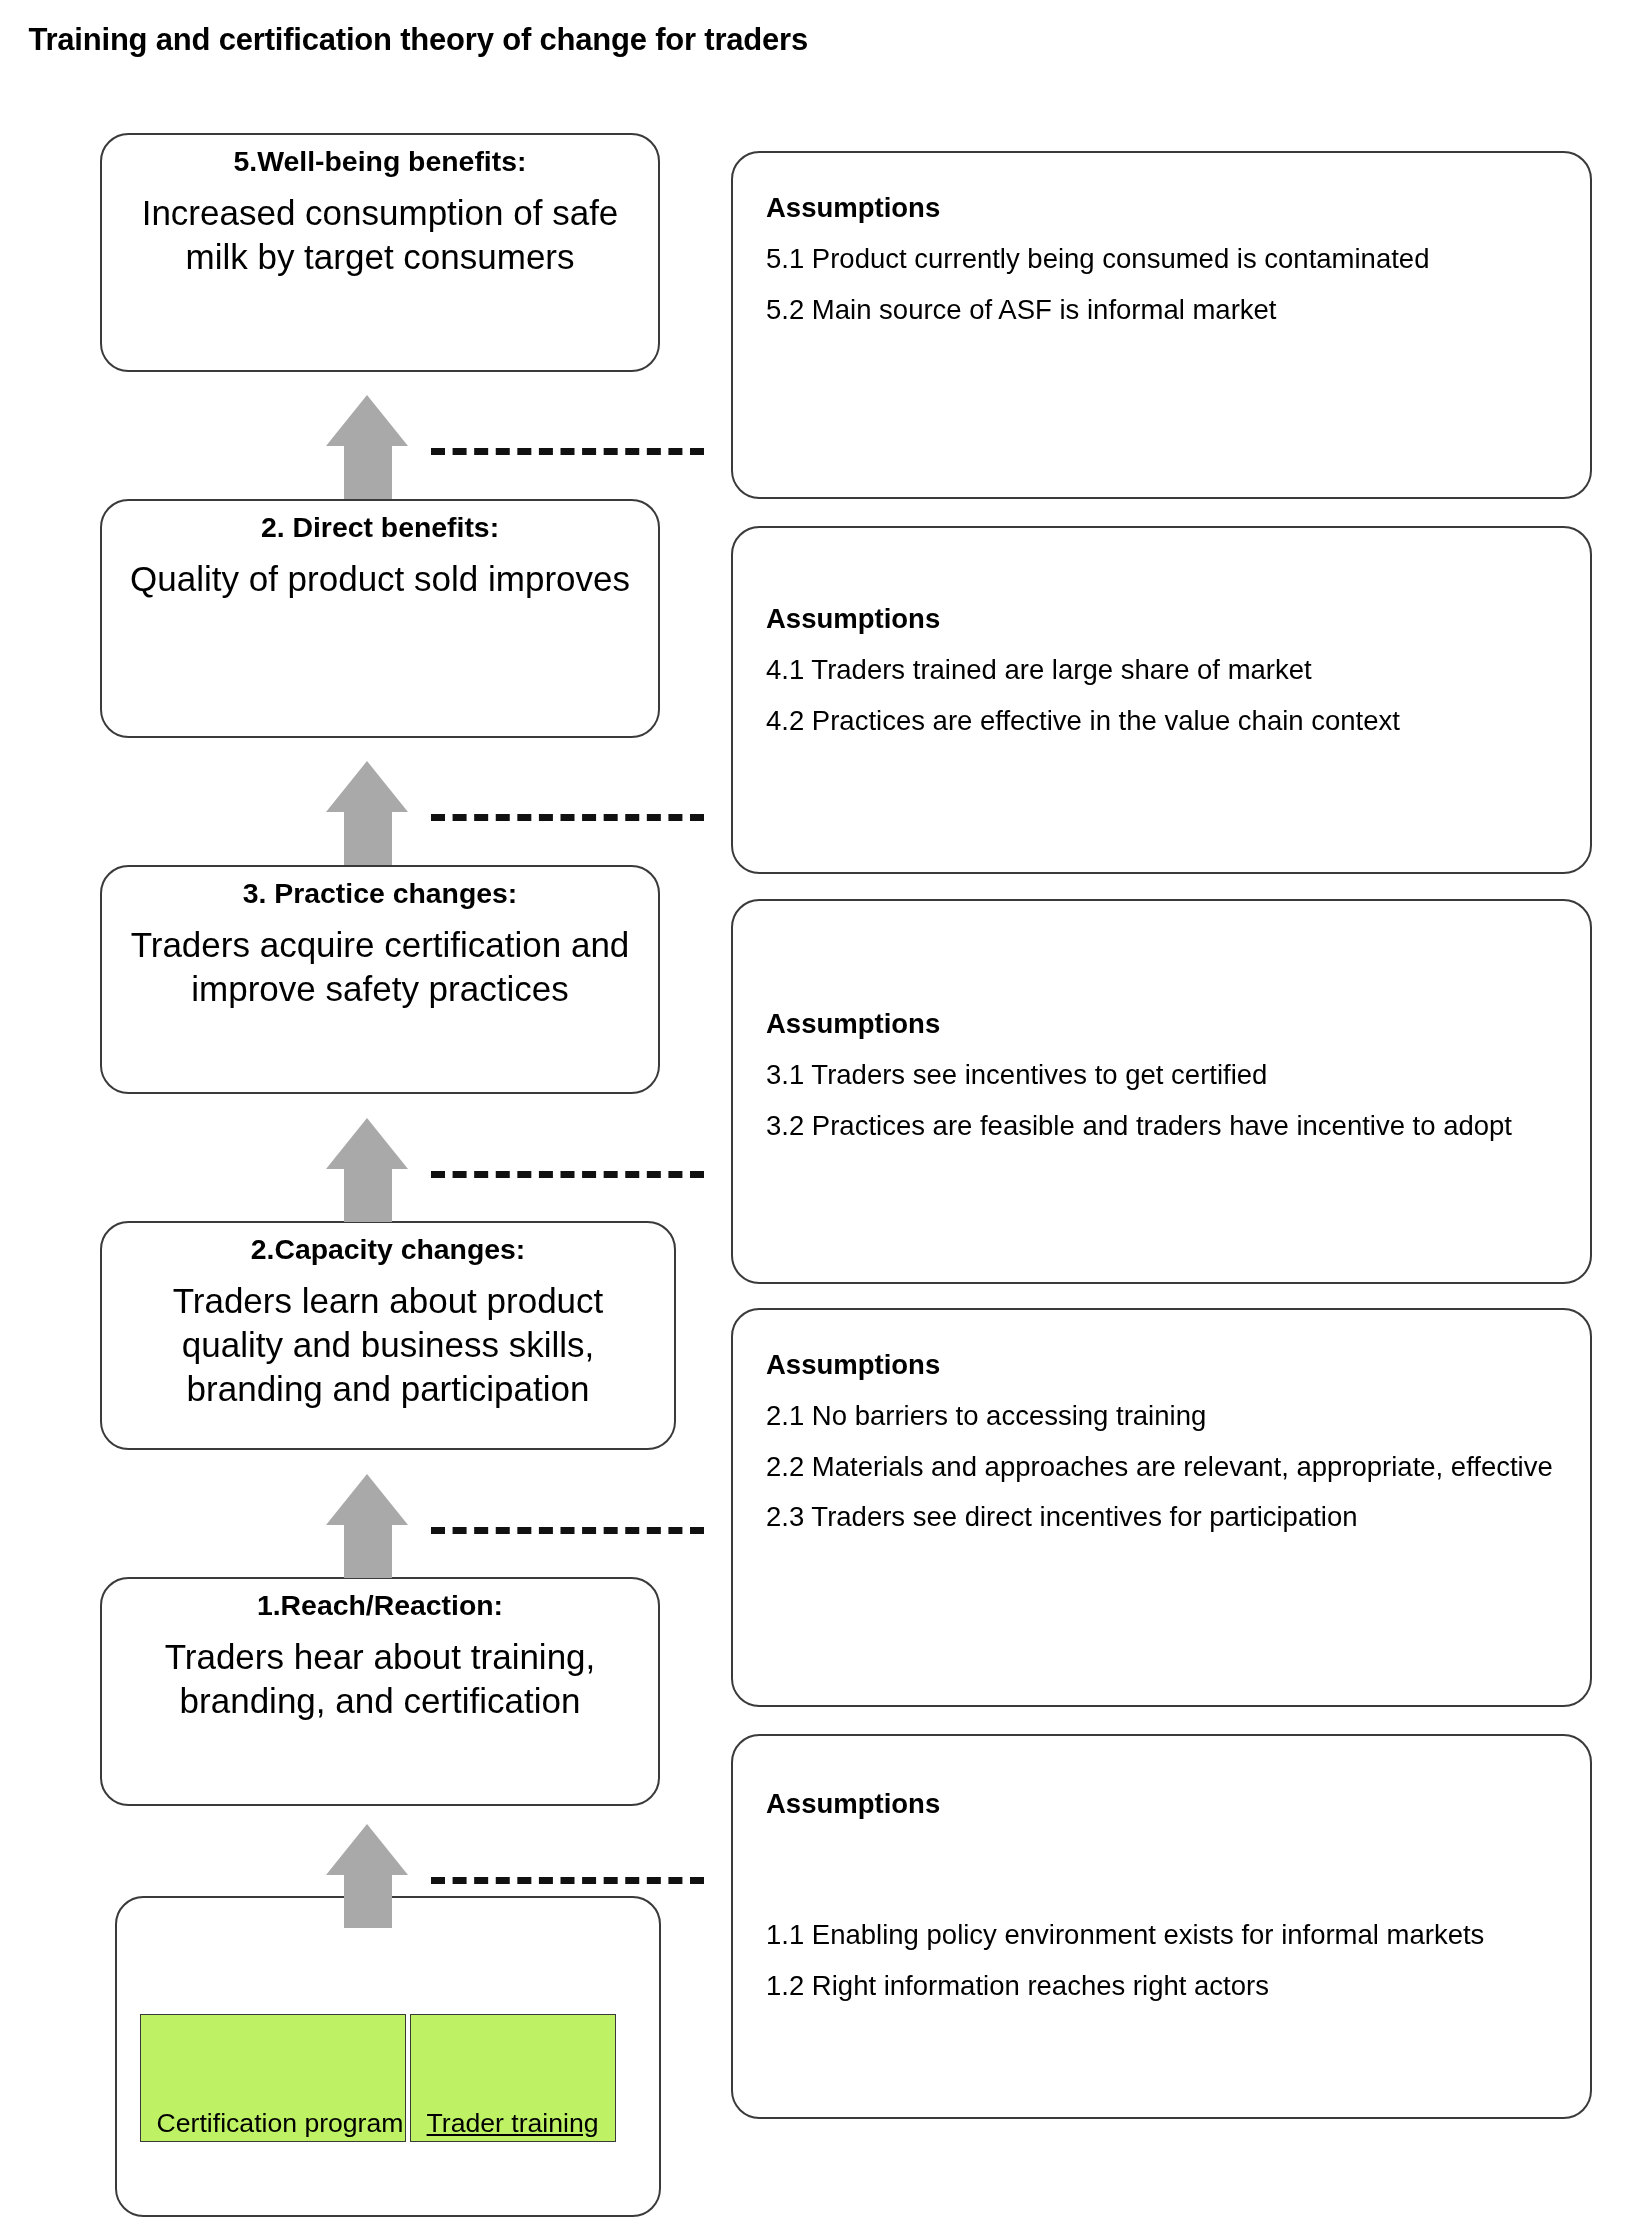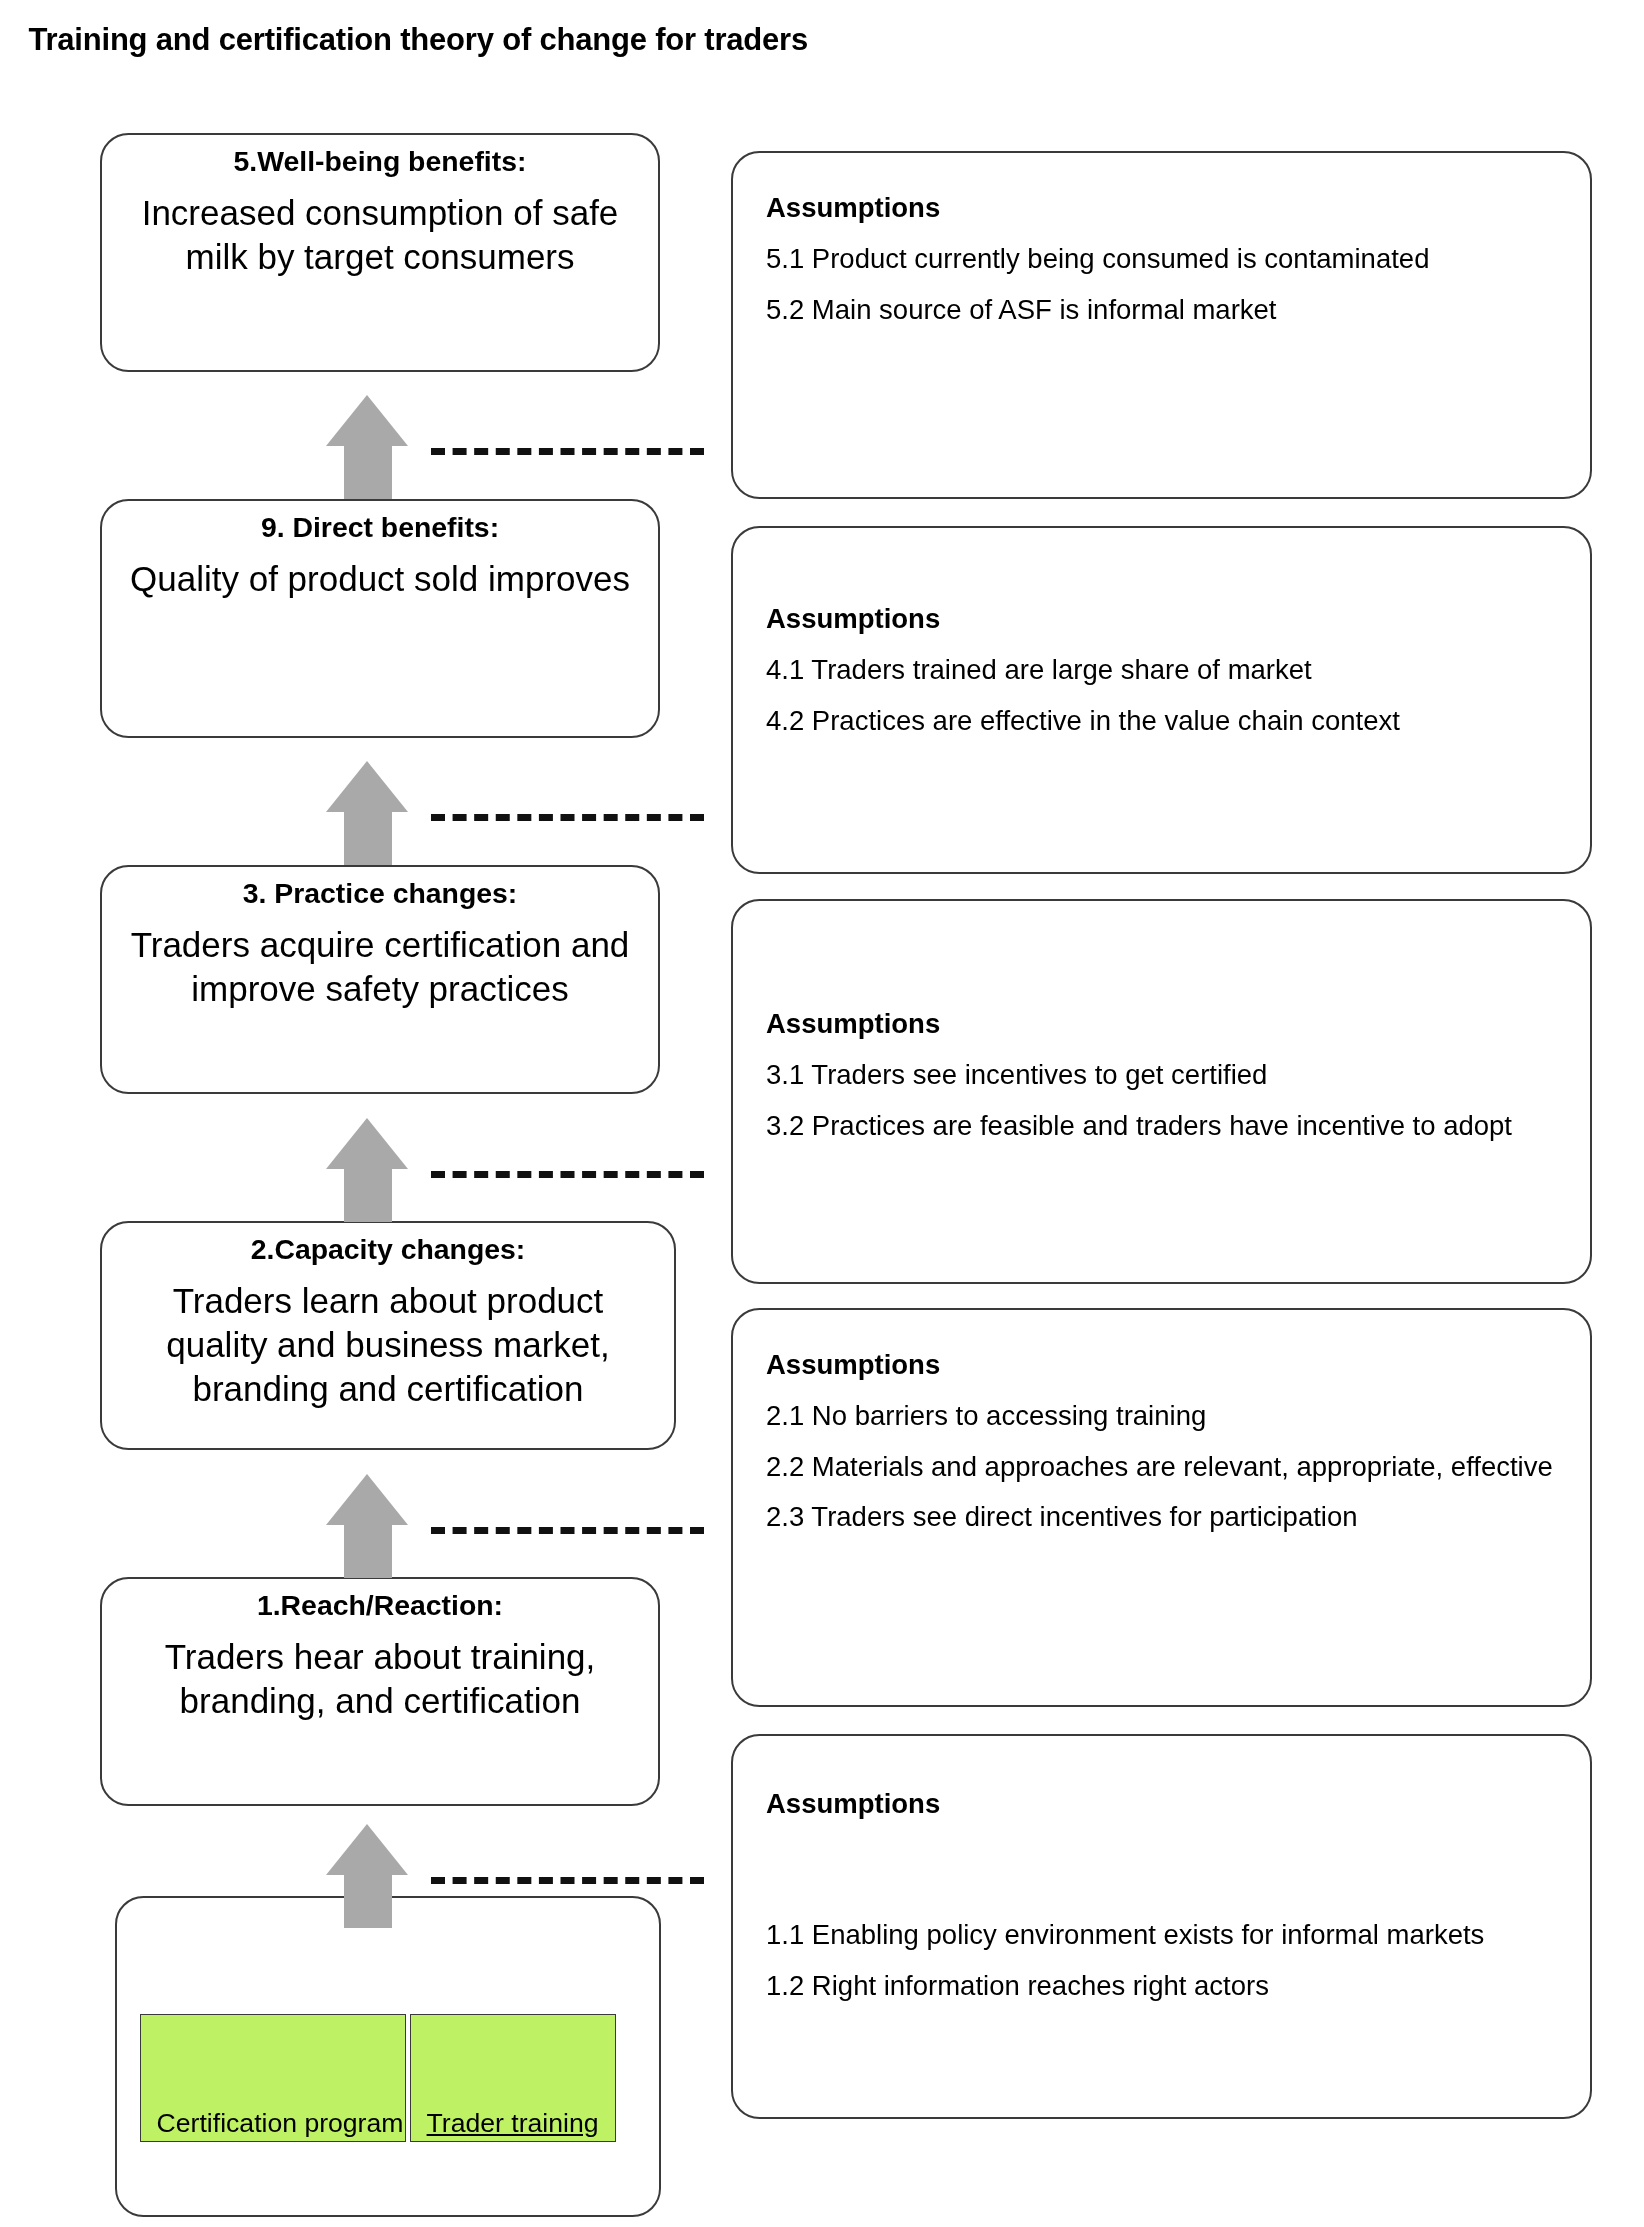--- a/index.html
+++ b/index.html
@@ -131,32 +131,32 @@
 <body>
 
 <div id="page-title">Training and certification theory of change for traders</div>
 
 <div class="rbox outcome-box" style="left:100px; top:133px; width:560px; height:239px;">
   <div class="outcome-head">5.Well-being benefits:</div>
   <div class="outcome-body">Increased consumption of safe milk by target consumers</div>
 </div>
 
 <div class="rbox outcome-box" style="left:100px; top:499px; width:560px; height:239px;">
-  <div class="outcome-head">9. Direct benefits:</div>
+  <div class="outcome-head">2. Direct benefits:</div>
   <div class="outcome-body">Quality of product sold improves</div>
 </div>
 
 <div class="rbox outcome-box" style="left:100px; top:865px; width:560px; height:229px;">
   <div class="outcome-head">3. Practice changes:</div>
   <div class="outcome-body">Traders acquire certification and improve safety practices</div>
 </div>
 
 <div class="rbox outcome-box" style="left:100px; top:1221px; width:576px; height:229px;">
   <div class="outcome-head">2.Capacity changes:</div>
-  <div class="outcome-body">Traders learn about product quality and business market, branding and certification</div>
+  <div class="outcome-body">Traders learn about product quality and business skills, branding and participation</div>
 </div>
 
 <div class="rbox outcome-box" style="left:100px; top:1577px; width:560px; height:229px;">
   <div class="outcome-head">1.Reach/Reaction:</div>
   <div class="outcome-body">Traders hear about training, branding, and certification</div>
 </div>
 
 <div class="rbox" id="inputs-container" style="left:115px; top:1896px; width:546px; height:321px;">
   <div class="input-cell" style="left:23px; top:116px; width:266px; height:128px;">
     <span class="input-cell-label">Certification program</span>

